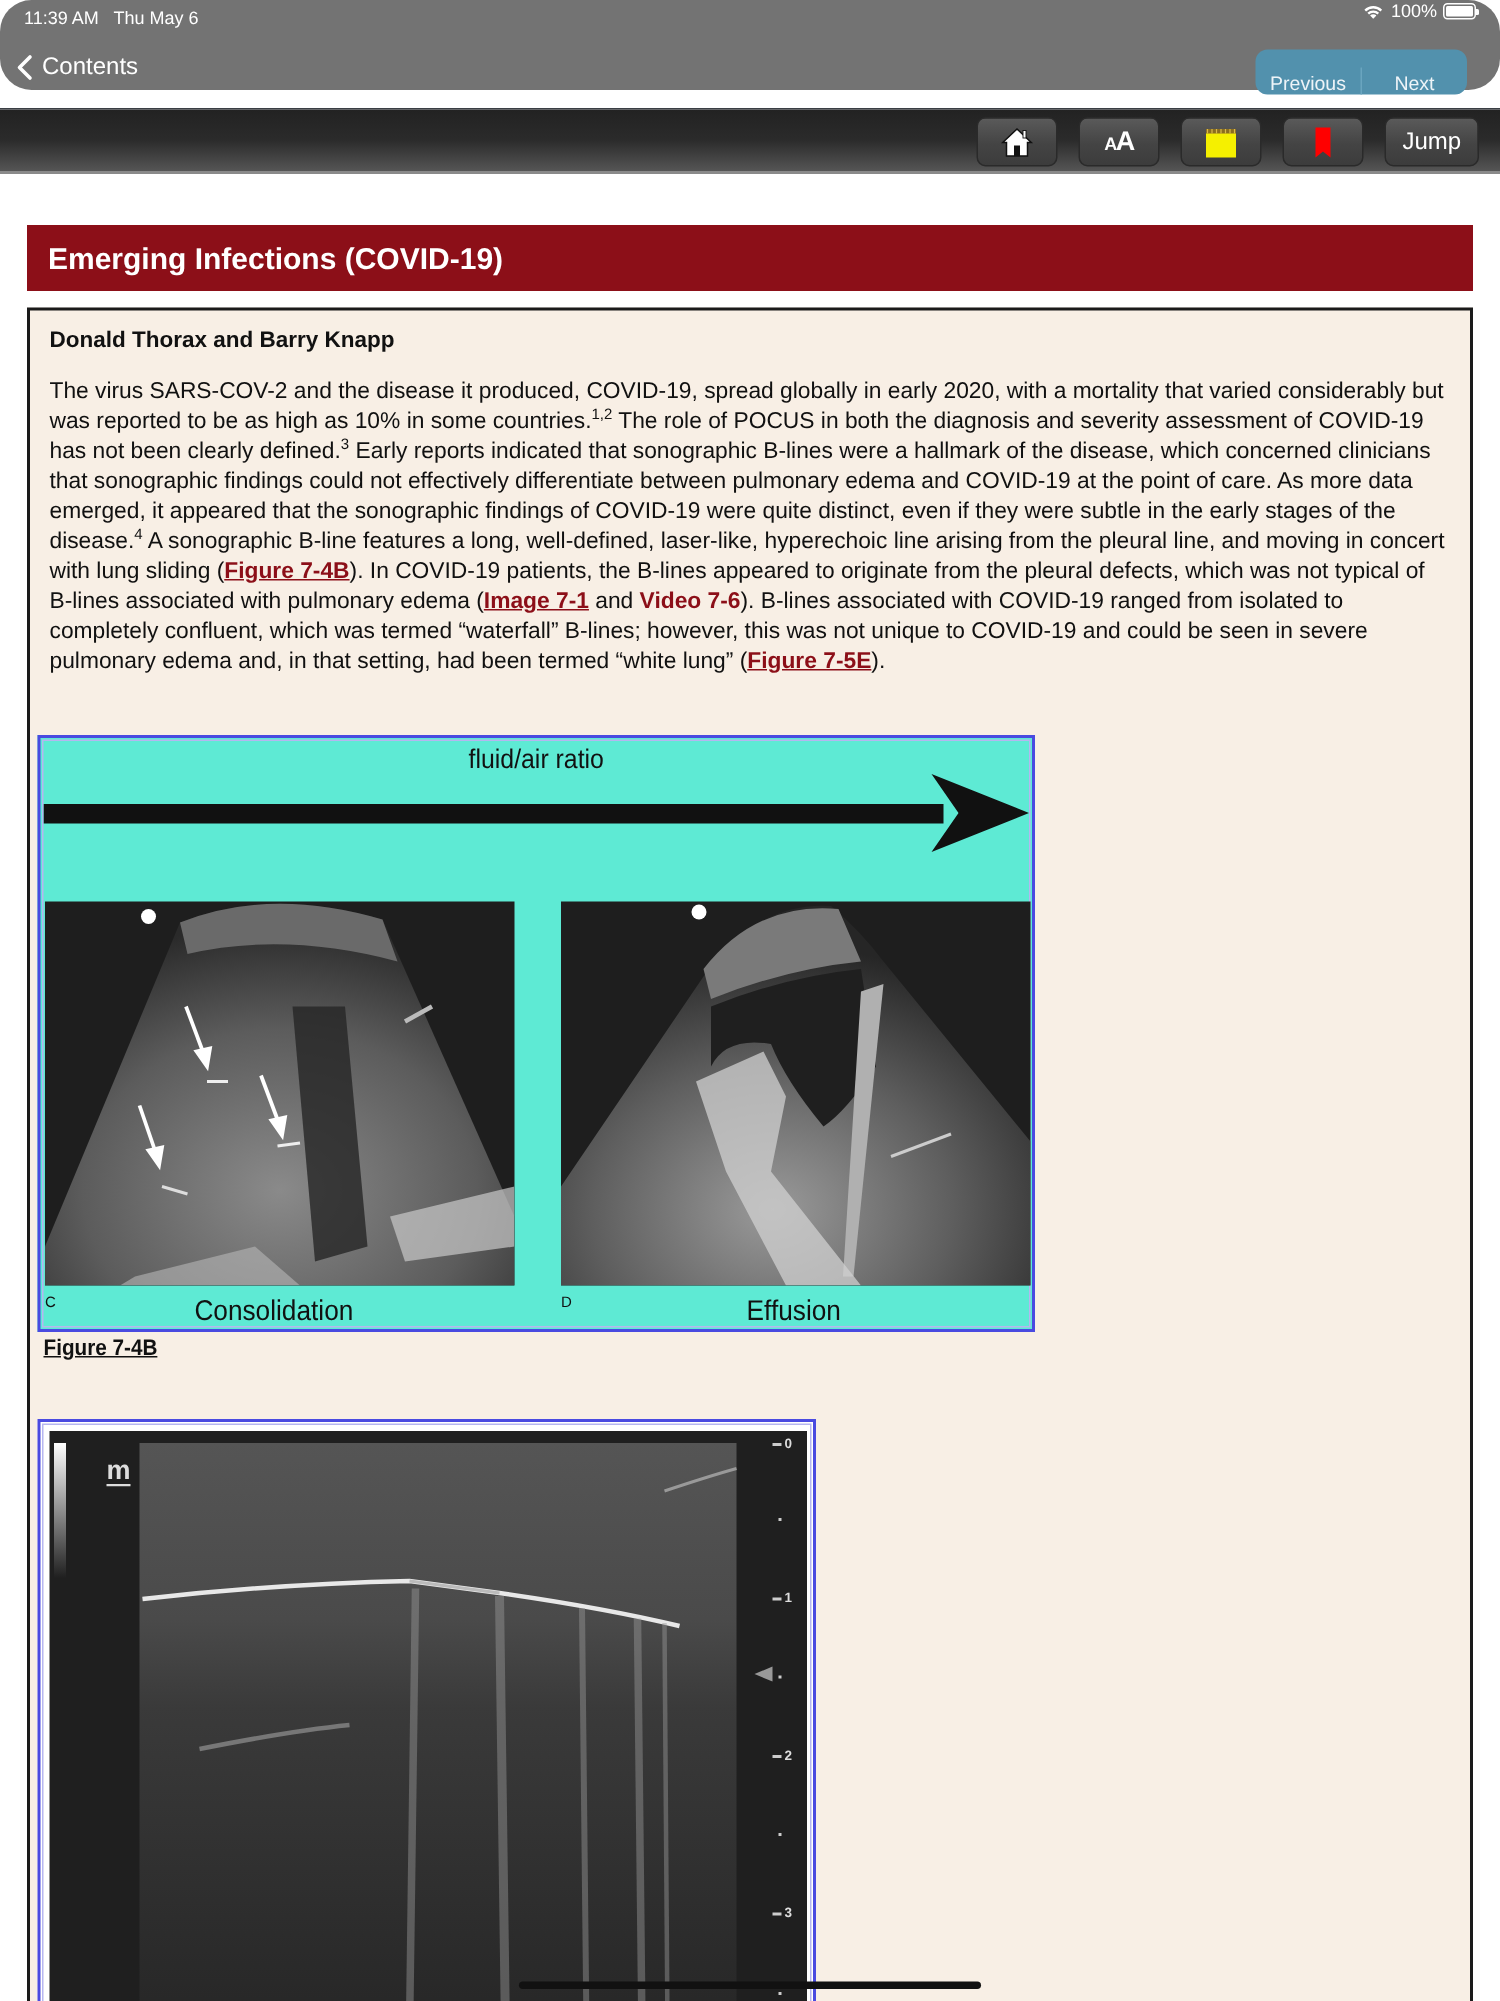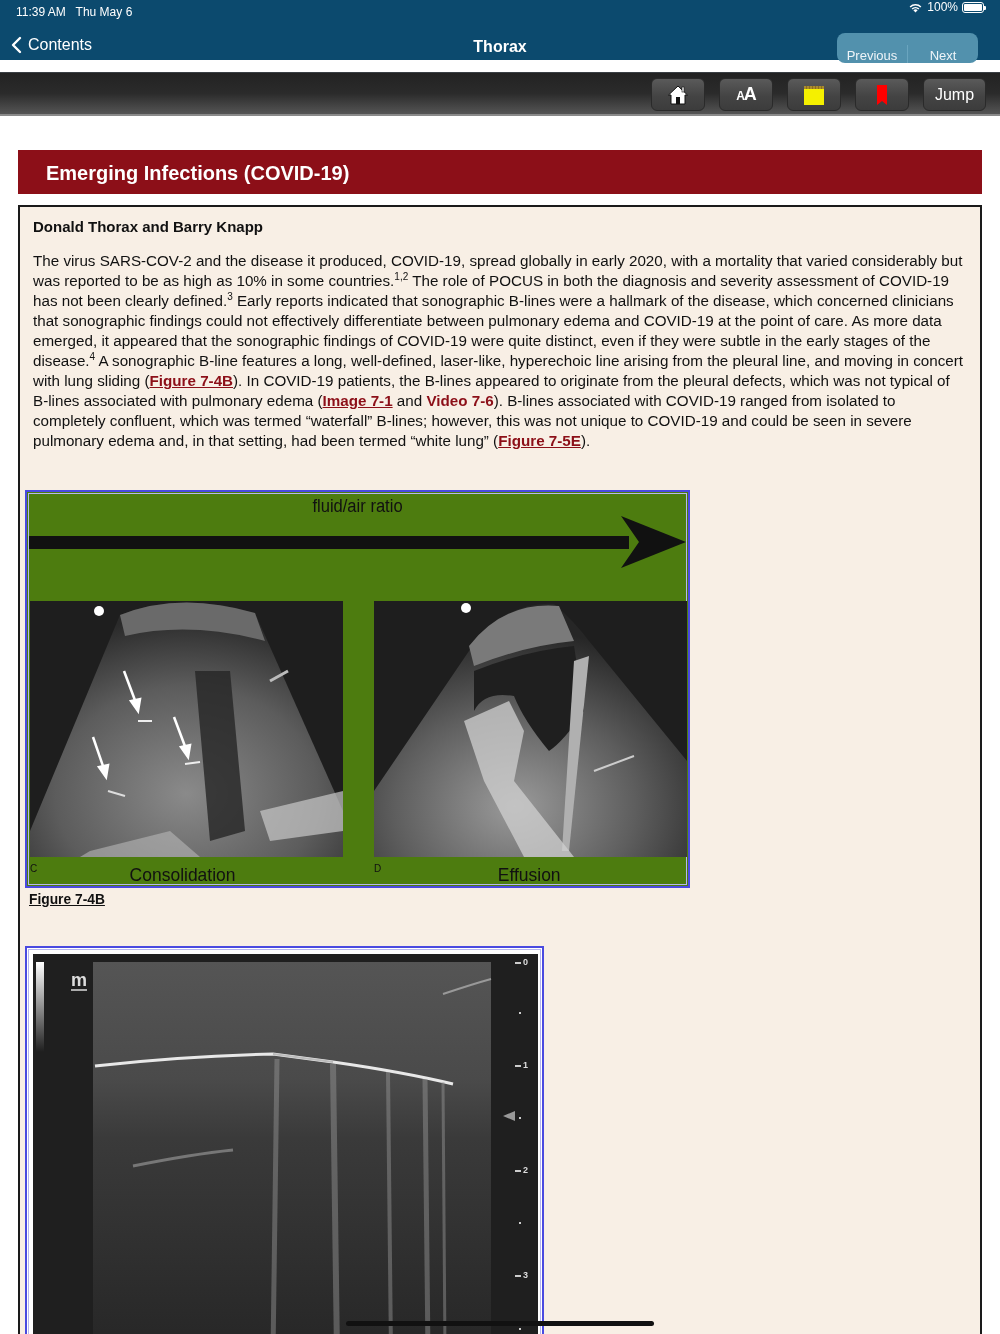--- a/index.html
+++ b/index.html
@@ -1,52 +1,52 @@
 <!DOCTYPE html>
 <html><head>
 <meta charset="utf-8">
 <style>
   * { box-sizing: border-box; margin: 0; padding: 0; }
   html, body { width: 1000px; height: 1334px; overflow: hidden; background: #ffffff; }
   body { font-family: "Liberation Sans", sans-serif; position: relative; }
 
   
-  .topbar { position: absolute; left: 0; top: 0; width: 1000px; height: 60px; background: #0c4a6e; color: #fff; }
+  .topbar { position: absolute; left: 0; top: 0; width: 1000px; height: 60px; background: #737373; color: #fff; border-radius: 21px; }
   .status-time { position: absolute; left: 16px; top: 5px; font-size: 12px; color: #fff; }
   .status-right { position: absolute; right: 16px; top: 0; font-size: 12px; display: flex; align-items: center; gap: 4px; }
   .battery { width: 22px; height: 11px; border: 1px solid #fff; border-radius: 3px; position: relative; padding: 1px; }
   .battery .fill { background: #fff; height: 100%; border-radius: 1px; }
   .battery::after { content: ""; position: absolute; right: -3px; top: 3px; width: 2px; height: 4px; background: #fff; border-radius: 0 1px 1px 0; }
   .back-btn { position: absolute; left: 10px; top: 36px; display: flex; align-items: flex-end; gap: 6px; font-size: 16px; color: #fff; cursor: pointer; }
   .back-btn svg { width: 12px; height: 18px; }
   .nav-title { position: absolute; left: 0; right: 0; top: 38px; text-align: center; font-size: 16px; font-weight: bold; color: #fff; pointer-events: none; }
   .seg { position: absolute; right: 22px; top: 33px; width: 141px; height: 30px; background: #5291ad; border-radius: 8px; display: flex; align-items: flex-end; font-size: 13px; }
   .seg .s { flex: 1; text-align: center; color: #eef4f8; cursor: pointer; }
   .seg .div { width: 1px; height: 18px; background: #6aa5bf; }
 
   
   .toolbar { position: absolute; left: 0; top: 72px; width: 1000px; height: 44px; background: linear-gradient(#222 0%, #2b2b2b 50%, #555 100%); border-top: 1px solid #3a3f44; border-bottom: 2px solid #8a8a8a; }
   .tbtn { position: absolute; top: 5px; height: 33px; width: 54px; border-radius: 6px; background: linear-gradient(#5a5a5a, #444 55%, #3c3c3c); border: 1px solid #2a2a2a; display: flex; align-items: center; justify-content: center; color: #fff; cursor: pointer; }
   .tbtn.jump { width: 63px; font-size: 16px; }
   .aa { font-weight: bold; font-size: 18px; letter-spacing: -1px; }
   .aa small { font-size: 12px; }
 
   
-  .section-header { position: absolute; left: 18px; top: 150px; width: 964px; height: 44px; background: #8c0f18; color: #fff; font-weight: bold; font-size: 20px; padding: 12px 28px; }
+  .section-header { position: absolute; left: 18px; top: 150px; width: 964px; height: 44px; background: #8c0f18; color: #fff; font-weight: bold; font-size: 20px; padding: 12px 14px; }
 
   
   .content { position: absolute; left: 18px; top: 205px; width: 964px; height: 1140px; background: #f8efe5; border: 2px solid #1a1a1a; }
   .authors { position: absolute; left: 13px; top: 11px; font-weight: bold; font-size: 15px; color: #111; }
   .para { position: absolute; left: 13px; top: 44px; width: 936px; font-size: 15.2px; line-height: 20px; color: #111; }
   .para sup { font-size: 10px; vertical-align: 6px; line-height: 0; }
   .link { color: #8c0f18; font-weight: bold; text-decoration: underline; cursor: pointer; }
   .link-nu { color: #8c0f18; font-weight: bold; cursor: pointer; margin-top: 17px; }
 
   
-  .fig1 { position: absolute; left: 5px; top: 283px; width: 665px; height: 398px; border: 2px solid #4a4ae0; background: #4d7c0f; outline: 1px solid #b6b6f0; outline-offset: -4px; cursor: pointer; }
+  .fig1 { position: absolute; left: 5px; top: 283px; width: 665px; height: 398px; border: 2px solid #4a4ae0; background: #5eead4; outline: 1px solid #b6b6f0; outline-offset: -4px; cursor: pointer; }
   .fig1-title { position: absolute; left: 0; width: 100%; top: 4px; text-align: center; font-size: 18px; color: #111; transform: scaleX(0.92); }
   .arrow-svg { position: absolute; left: 2px; top: 22px; }
   .us-panel { position: absolute; top: 109px; width: 313px; height: 256px; background: #1e1e1e; overflow: hidden; }
   .us1 { left: 3px; }
   .us2 { left: 347px; }
   .dot { position: absolute; width: 10px; height: 10px; border-radius: 50%; background: #fff; }
   .panel-letter { position: absolute; top: 371px; font-size: 10px; color: #111; }
   .panel-label { position: absolute; top: 372px; font-size: 19px; color: #111; transform: scaleX(0.92); }
   .fig-caption { position: absolute; left: 9px; top: 683px; font-size: 15px; font-weight: bold; color: #111; text-decoration: underline; cursor: pointer; transform: scaleX(0.92); transform-origin: left; }
 
@@ -76,21 +76,20 @@
         <div class="fill" id="batt-fill" style="width: 100%;"></div>
       </div>
   </div>
 
   <div class="back-btn">
     <svg viewBox="0 0 12 18">
         <path d="M10 2 L3 9 L10 16" stroke="#fff" stroke-width="2.4" fill="none" stroke-linecap="round" stroke-linejoin="round"></path>
       </svg>
     <span>Contents</span>
   </div>
-  <div class="nav-title">Thorax</div>
   <div class="seg">
     <div class="s">Previous</div>
     <div class="div"></div>
     <div class="s">Next</div>
   </div>
 </div>
 
 <div class="toolbar">
   <div class="tbtn" style="left:651px">
     <svg width="22" height="22" viewBox="0 0 22 22">

